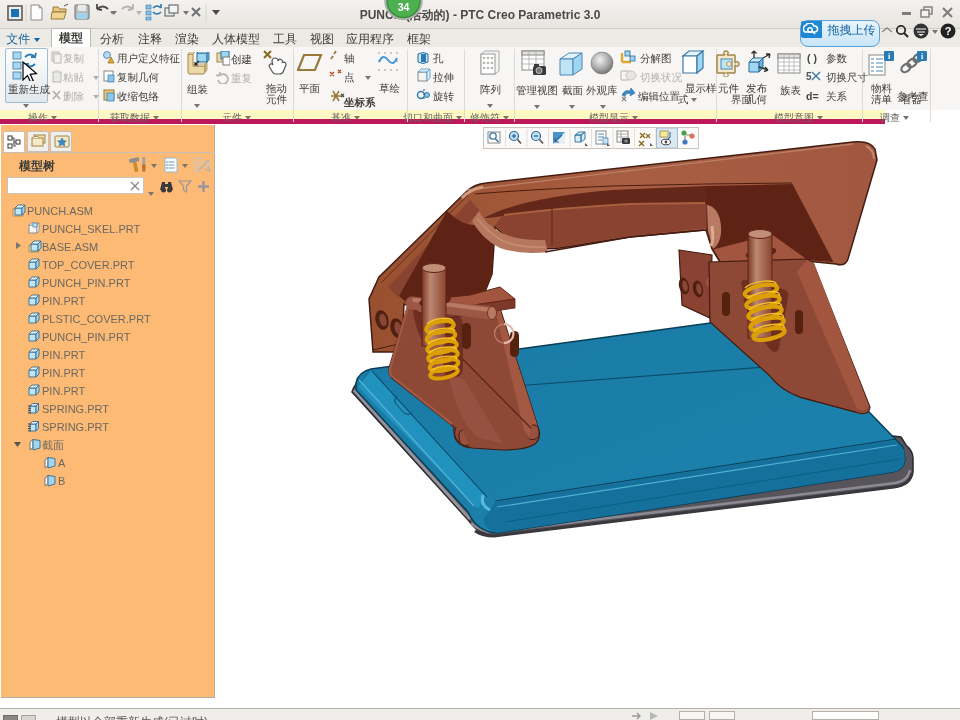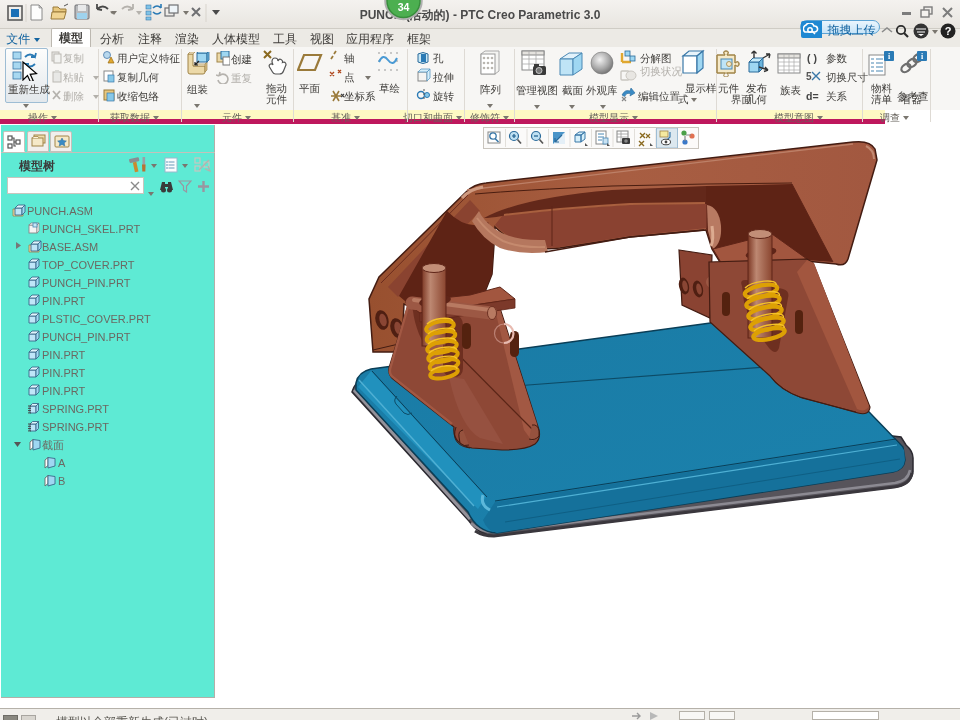--- a/index.html
+++ b/index.html
@@ -20,21 +20,21 @@
 
 #ribbon { position:absolute; left:0; top:47px; width:960px; height:63px; background:#f7f6f4; }
 #grouprow { position:absolute; left:0; top:110px; width:885px; height:14px;
   background:#fef9c3; border-bottom:5px solid #be185d; }
 .gl { position:absolute; top:1px; font-size:10px; color:#66625c; white-space:nowrap; }
 .gsep { position:absolute; top:49px; width:1px; height:73px; background:#dedad4; }
 .rlbl { position:absolute; font-size:10.5px; color:#3f3d3a; white-space:nowrap; }
 .rlbl.gray { color:#b3b0ab; }
 
 #panel { position:absolute; left:1px; top:125px; width:214px; height:573px;
-  background:#5eead4; border-right:1px solid #b3afa8; border-bottom:1px solid #b3afa8; }
+  background:#fdba74; border-right:1px solid #b3afa8; border-bottom:1px solid #b3afa8; }
 .ptab { position:absolute; top:6px; width:22px; height:21px; background:#f1efec;
   border:1px solid #c5c1ba; border-radius:2px 2px 0 0; }
 .ptab.sel { background:#fff; border-bottom:1px solid #fff; }
 #ptabline { position:absolute; left:0; top:27px; width:214px; height:1px; background:#c5c1ba; }
 #searchrow { position:absolute; left:0; top:50px; width:213px; height:25px; }
 #searchbox { position:absolute; left:6px; top:2px; width:137px; height:17px; background:#fff;
   border:1px solid #c9c5be; }
 #tree { position:absolute; left:0; top:77px; width:213px; height:495px; font-size:11px; color:#6b6862; }
 
 #gtoolbar { position:absolute; left:483px; top:127px; width:216px; height:22px;
@@ -106,21 +106,21 @@
 <div class="tab sel" style="left:51px;top:28px;width:40px;height:19px;line-height:19px;">模型</div>
 <div class="tab" style="left:95px;width:34px;">分析</div>
 <div class="tab" style="left:133px;width:34px;">注释</div>
 <div class="tab" style="left:170px;width:34px;">渲染</div>
 <div class="tab" style="left:208px;width:56px;">人体模型</div>
 <div class="tab" style="left:268px;width:34px;">工具</div>
 <div class="tab" style="left:305px;width:34px;">视图</div>
 <div class="tab" style="left:342px;width:56px;">应用程序</div>
 <div class="tab" style="left:402px;width:34px;">框架</div>
 
-<div class="abs" style="left:800px;top:20px;width:80px;height:14px;border:1px solid #5ba3d4;border-radius:8px;background:linear-gradient(#eaf5fd,#c9e5f8);">
+<div class="abs" style="left:800px;top:20px;width:80px;height:27px;border:1px solid #5ba3d4;border-radius:8px;background:linear-gradient(#eaf5fd,#c9e5f8);">
   <div class="abs" style="left:0;top:0;width:21px;height:17px;background:#1e88d2;border-radius:2px 0 0 2px;"></div>
   <svg class="abs" style="left:2px;top:2px" width="17" height="13" viewBox="0 0 17 13">
     <path d="M2 9 a4 4 0 0 1 1-7 a4.5 4.5 0 0 1 8 1 a3 3 0 0 1 1 6 z" fill="none" stroke="#fff" stroke-width="1.6"></path>
     <circle cx="7" cy="7" r="2.2" fill="none" stroke="#fff" stroke-width="1.5"></circle>
     <path d="M9 8 l3 3" stroke="#fff" stroke-width="1.5"></path>
   </svg>
   <div class="abs" style="left:22px;top:1px;width:57px;font-size:12px;color:#1464a0;text-align:center;line-height:16px;">拖拽上传</div>
 </div>
 <svg class="abs" style="left:880px;top:22px" width="80" height="18" viewBox="0 0 80 18">
   <path d="M2 10 l5 -4 l5 4" fill="none" stroke="#8a8a8a" stroke-width="1.6"></path>
@@ -219,21 +219,21 @@
 </svg>
 <div class="rlbl" style="left:299px;top:82px;">平面</div>
 <svg class="abs" style="left:328px;top:50px" width="18" height="53" viewBox="0 0 18 53">
   <path d="M8 1 l-2 3 m-1 2 l-2 3" stroke="#9a7a3a" stroke-width="1.8"></path>
   <path d="M2 22 l4 4 m0 -4 l-4 4 m8 -6 l3 3 m0 -3 l-3 3" stroke="#b04a20" stroke-width="1.4"></path>
   <path d="M5 41 l6 10 m-6 0 l6 -10 m-8 5 l10 0" stroke="#9a7a3a" stroke-width="1.6"></path>
   <path d="M13 44 l3 3 m0 -3 l-3 3" stroke="#444" stroke-width="1.2"></path>
 </svg>
 <div class="rlbl" style="left:344px;top:52px;">轴</div>
 <div class="rlbl" style="left:344px;top:71px;">点 <span class="dd" style="margin-left:8px;"></span></div>
-<div class="rlbl" style="left:344px;top:90px;">坐标系</div>
+<div class="rlbl" style="left:344px;top:96px;font-weight:bold;">坐标系</div>
 <svg class="abs" style="left:376px;top:51px" width="24" height="22" viewBox="0 0 24 22">
   <path d="M2 2 h2 m4 0 h2 m4 0 h2 m4 0 h2 M2 10 h2 m16 0 h2 M2 19 h2 m4 0 h2 m4 0 h2 m4 0 h2" stroke="#999" stroke-width="1" stroke-dasharray="2 3"></path>
   <path d="M3 11 q4 -9 9 -2 q5 7 9 -2" stroke="#4a9ad4" stroke-width="2" fill="none"></path>
 </svg>
 <div class="rlbl" style="left:379px;top:82px;">草绘</div>
 
 <svg class="abs" style="left:416px;top:51px" width="16" height="52" viewBox="0 0 16 52">
   <path d="M2 3 q5 -3 10 0 l0 8 q-5 3 -10 0 z" fill="#c9e8f6" stroke="#2a6a9a"></path>
   <rect x="5" y="3" width="5" height="8" fill="#2a7ab5"></rect>
   <rect x="2" y="21" width="9" height="9" fill="#f4f4f2" stroke="#888"></rect>
@@ -296,21 +296,21 @@
 <svg class="abs" style="left:620px;top:50px" width="18" height="54" viewBox="0 0 18 54">
   <path d="M2 12 v-9 m0 9 h9" stroke="#e0a830" stroke-width="2.4" fill="none"></path>
   <rect x="5" y="1" width="5" height="5" fill="#9fd7f2" stroke="#2a6a9a" stroke-width=".8"></rect>
   <rect x="10" y="6" width="5" height="5" fill="#9fd7f2" stroke="#2a6a9a" stroke-width=".8"></rect>
   <rect x="1" y="21" width="8" height="9" rx="1" fill="none" stroke="#c9c6c0" stroke-width="1.4"></rect>
   <ellipse cx="11" cy="25.5" rx="5" ry="4.5" fill="#e8e6e2" stroke="#c9c6c0"></ellipse>
   <path d="M2 45 q3 -6 8 -4 l1 -3 l4 5 l-5 3 l0.5 -2.5 q-4 -1.5 -6 3 z" fill="#3a8ac4" stroke="#2a6a9a" stroke-width=".6"></path>
   <path d="M2 47 l4 4 m-4 0 l4 -4" stroke="#888" stroke-width="1.2"></path>
 </svg>
 <div class="rlbl" style="left:640px;top:52px;">分解图</div>
-<div class="rlbl gray" style="left:640px;top:65px;">切换状况</div>
+<div class="rlbl gray" style="left:640px;top:71px;">切换状况</div>
 <div class="rlbl" style="left:638px;top:90px;">编辑位置</div>
 <svg class="abs" style="left:681px;top:49px" width="25" height="26" viewBox="0 0 25 26">
   <path d="M2 7 l6 -5 h14 l-6 5 z" fill="#e8f4fb" stroke="#3a78a8" stroke-width="1.2"></path>
   <path d="M2 7 h14 v17 h-14 z" fill="#fff" stroke="#3a78a8" stroke-width="1.2"></path>
   <path d="M16 7 l6 -5 v17 l-6 5 z" fill="#9fd7f2" stroke="#3a78a8" stroke-width="1.2"></path>
 </svg>
 <div class="rlbl" style="left:685px;top:82px;text-align:center;">显示样</div>
 <div class="rlbl" style="left:678px;top:93px;">式 <span class="dd"></span></div>
 
 <svg class="abs" style="left:716px;top:50px" width="26" height="27" viewBox="0 0 26 27">

